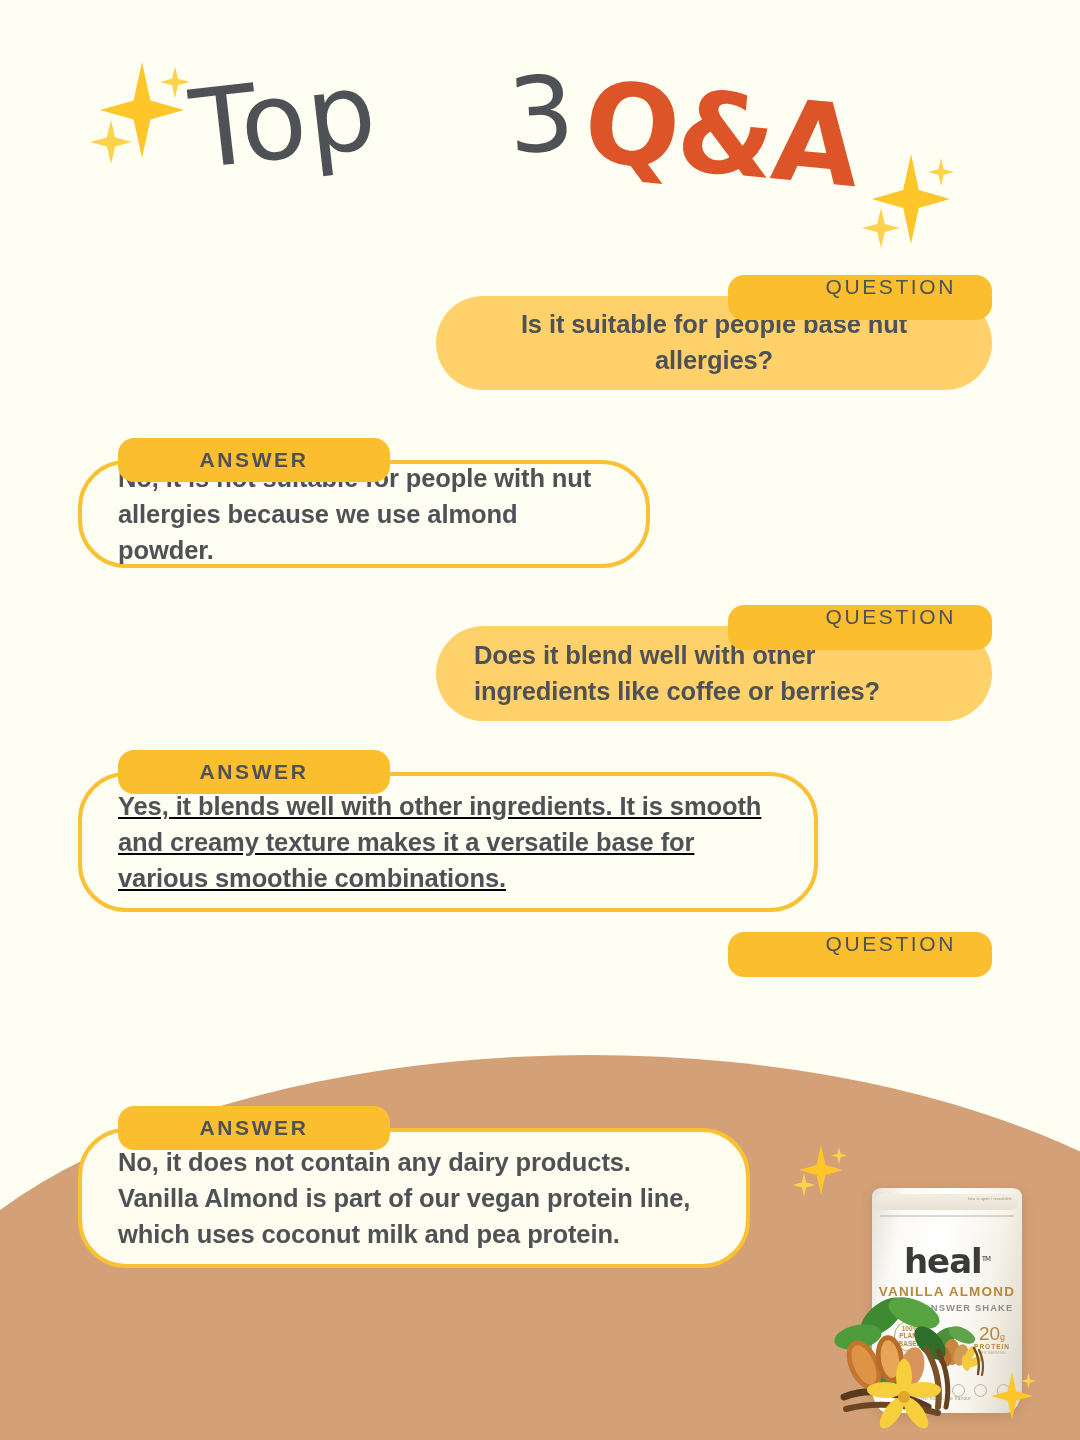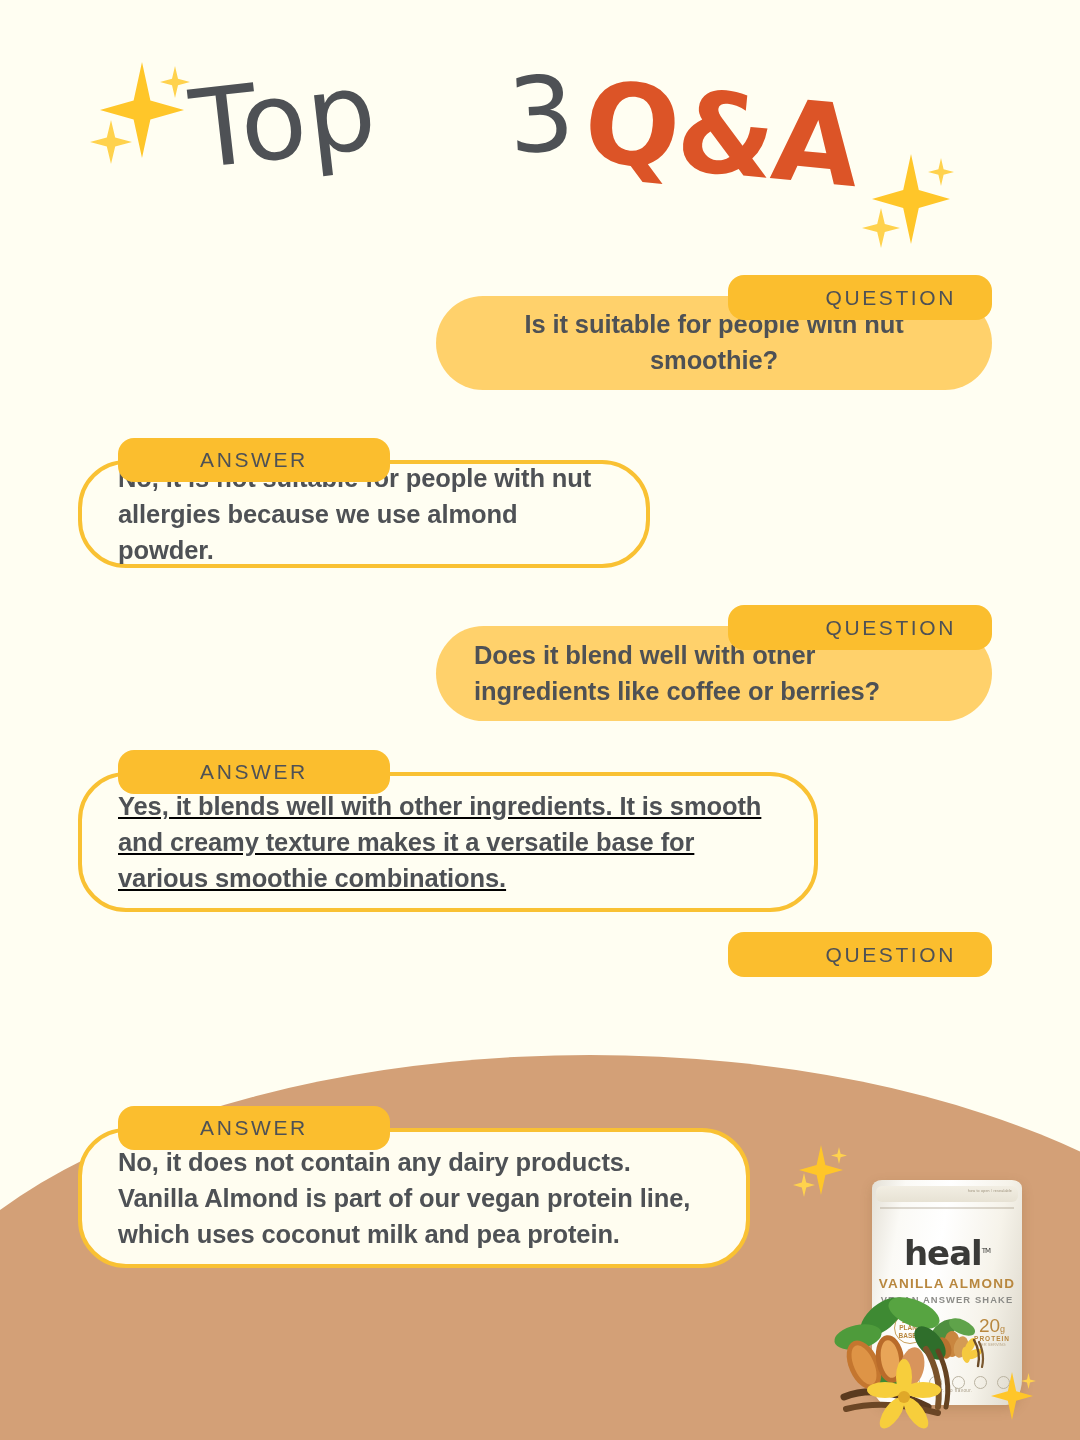--- a/index.html
+++ b/index.html
@@ -113,21 +113,20 @@
   .q-block { position: absolute; }
   .q-tab {
     position: absolute;
     background: #FBBE2E;
     border-radius: 16px;
     color: #4E5155;
     font-size: 21px;
     font-weight: 400;
     letter-spacing: 2.6px;
     display: flex;
-    align-items: center;
     justify-content: flex-end;
     padding-right: 36px;
     box-sizing: border-box;
     font-family: "Liberation Sans", sans-serif;
     z-index: 2;
   }
   .q-body {
     position: absolute;
     background: #FFD16B;
     border-radius: 48px;
@@ -146,21 +145,21 @@
   }
   .q-body.center .q-text { text-align: center; width: 100%; }
 
   .a-block { position: absolute; }
   .a-tab {
     position: absolute;
     background: #FBBE2E;
     border-radius: 16px;
     color: #4E5155;
     font-size: 21px;
-    font-weight: 400;
+    font-weight: 700;
     letter-spacing: 2.6px;
     display: flex;
     align-items: center;
     justify-content: center;
     box-sizing: border-box;
     z-index: 3;
   }
   .a-body {
     position: absolute;
     background: transparent;
@@ -186,21 +185,21 @@
     position: absolute;
     left: 830px;
     top: 1160px;
     width: 250px;
     height: 280px;
     z-index: 8;
   }
   .pouch {
     position: absolute;
     left: 42px;
-    top: 20px;
+    top: 28px;
     width: 150px;
     height: 225px;
     background: linear-gradient(100deg, #E4E0D6 0%, #FBFAF6 18%, #FFFFFF 42%, #F6F3EA 72%, #DAD5C8 100%);
     border-radius: 10px 10px 16px 16px / 8px 8px 26px 26px;
     box-shadow: 0 4px 12px rgba(120,80,40,0.22);
     overflow: hidden;
   }
   .pouch .seal {
     position: absolute;
     left: 4px; top: 6px; right: 4px; height: 16px;
@@ -302,21 +301,21 @@
     </div>
   </div>
 
   <div class="qa-section">
 
     <div class="q-block" style="left:436px; top:275px; width:556px; height:115px;">
       <div class="q-tab" style="left:292px; top:0px; width:264px; height:45px;">
         <span>QUESTION</span>
       </div>
       <div class="q-body center" style="left:0px; top:21px; width:556px; height:94px;">
-        <span class="q-text">Is it suitable for people with nut smoothie?</span>
+        <span class="q-text">Is it suitable for people base nut allergies?</span>
       </div>
     </div>
 
     <div class="a-block" style="left:78px; top:438px; width:572px; height:130px;">
       <div class="a-tab" style="left:40px; top:0px; width:272px; height:44px;">
         <span>ANSWER</span>
       </div>
       <div class="a-body" style="left:0px; top:22px; width:572px; height:108px;">
         <span class="a-text">No, it is not suitable for people with nut allergies because we use almond powder.</span>
       </div>

